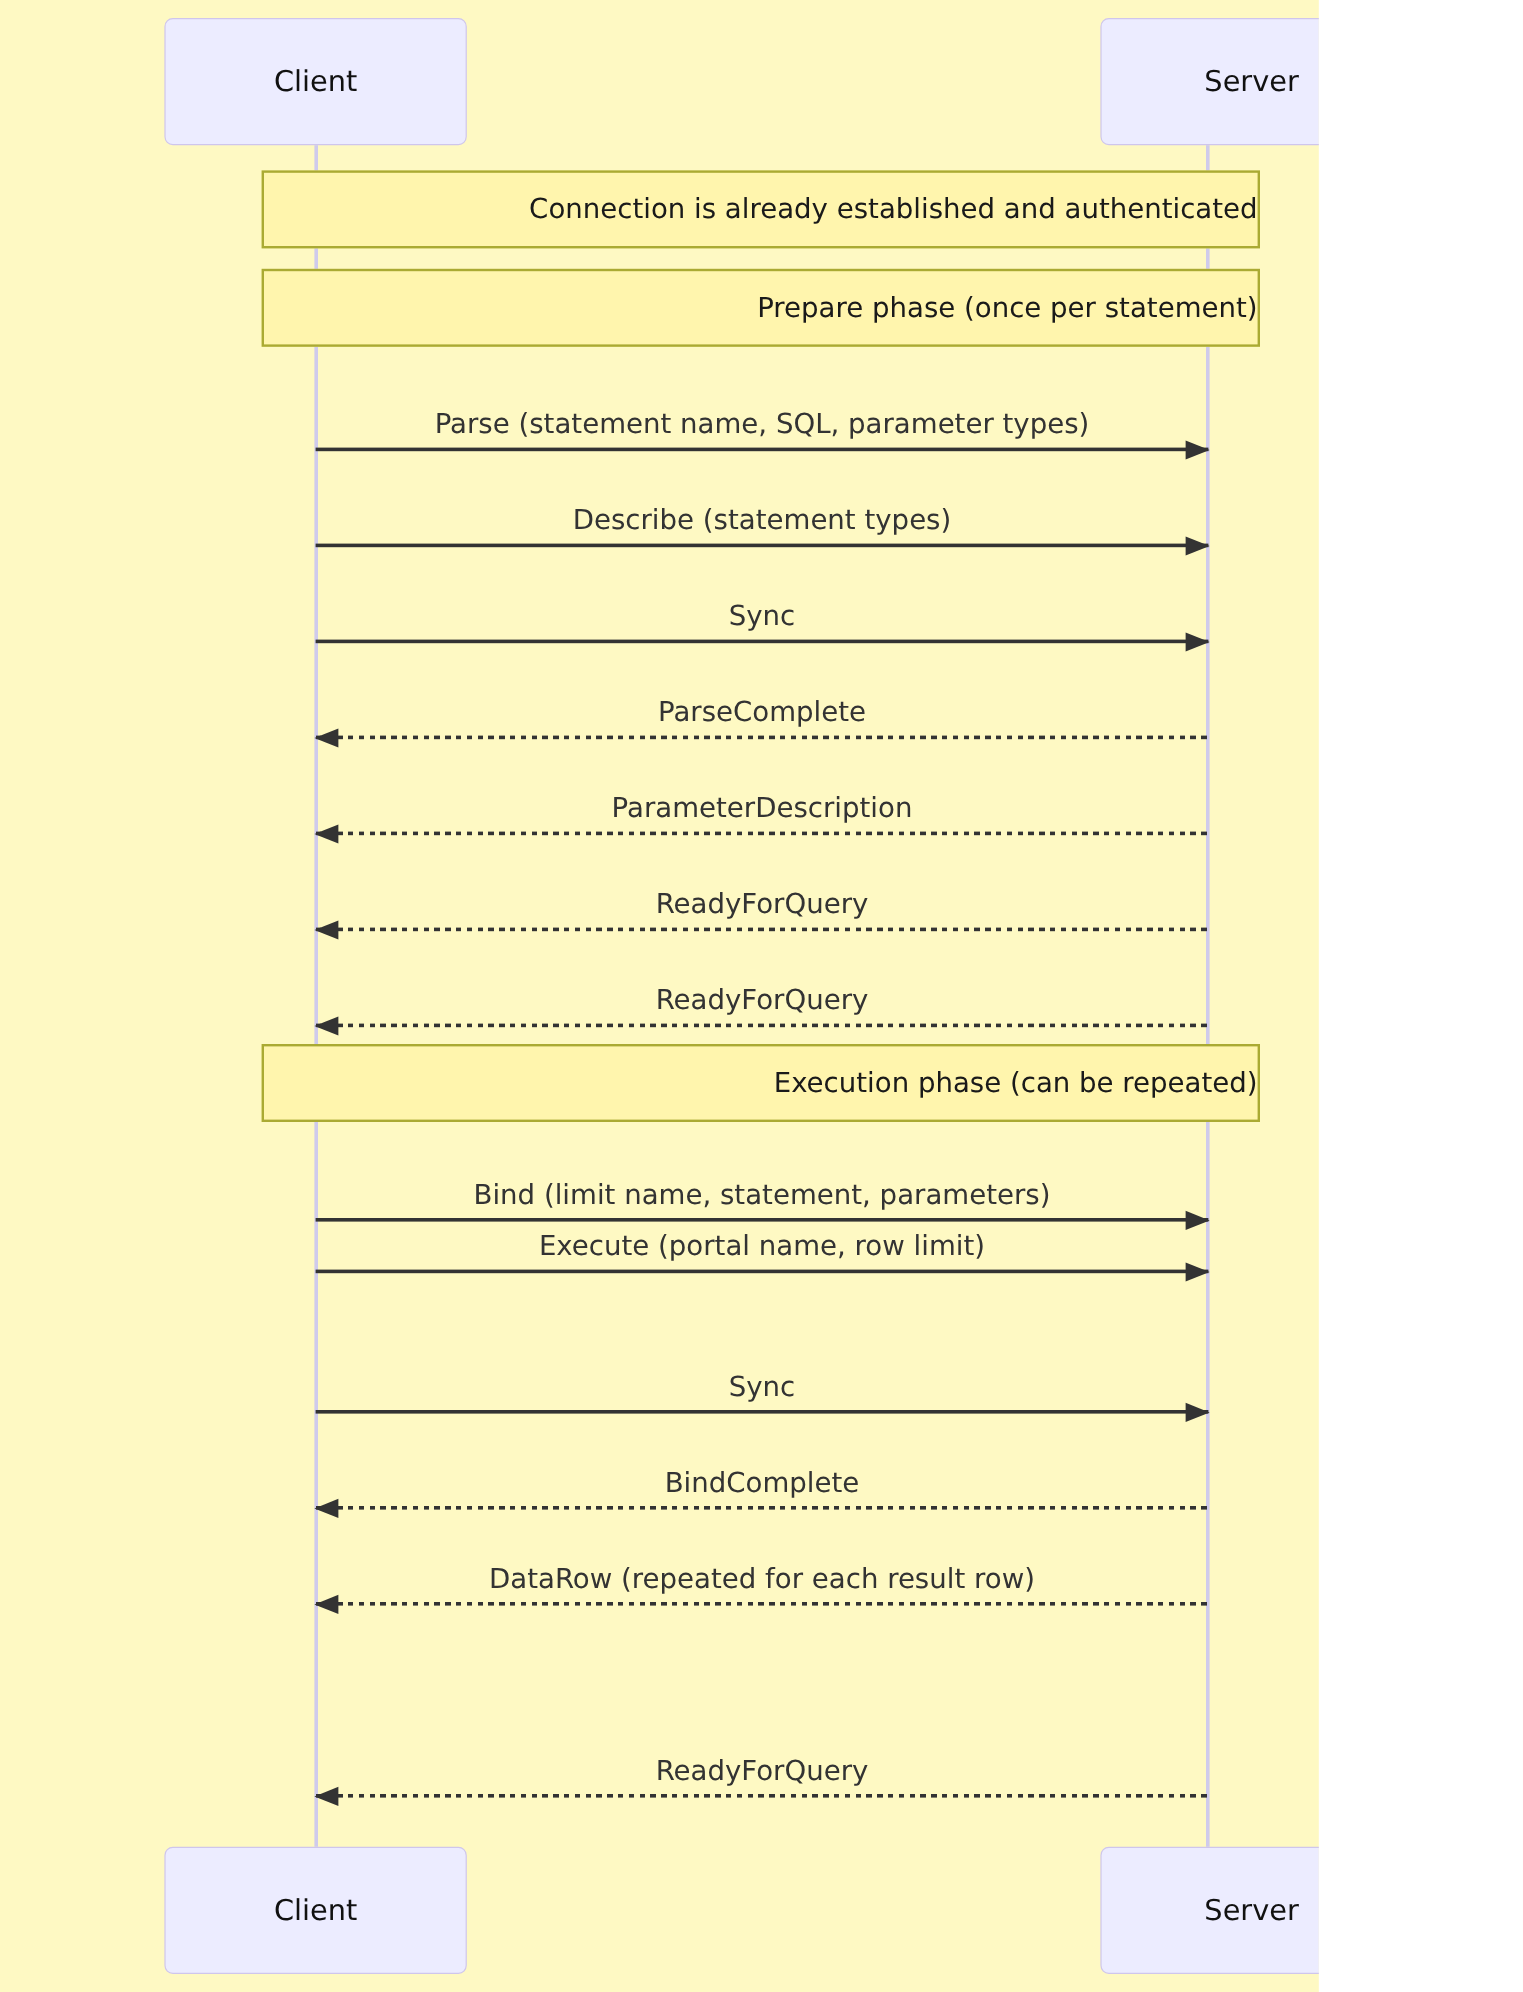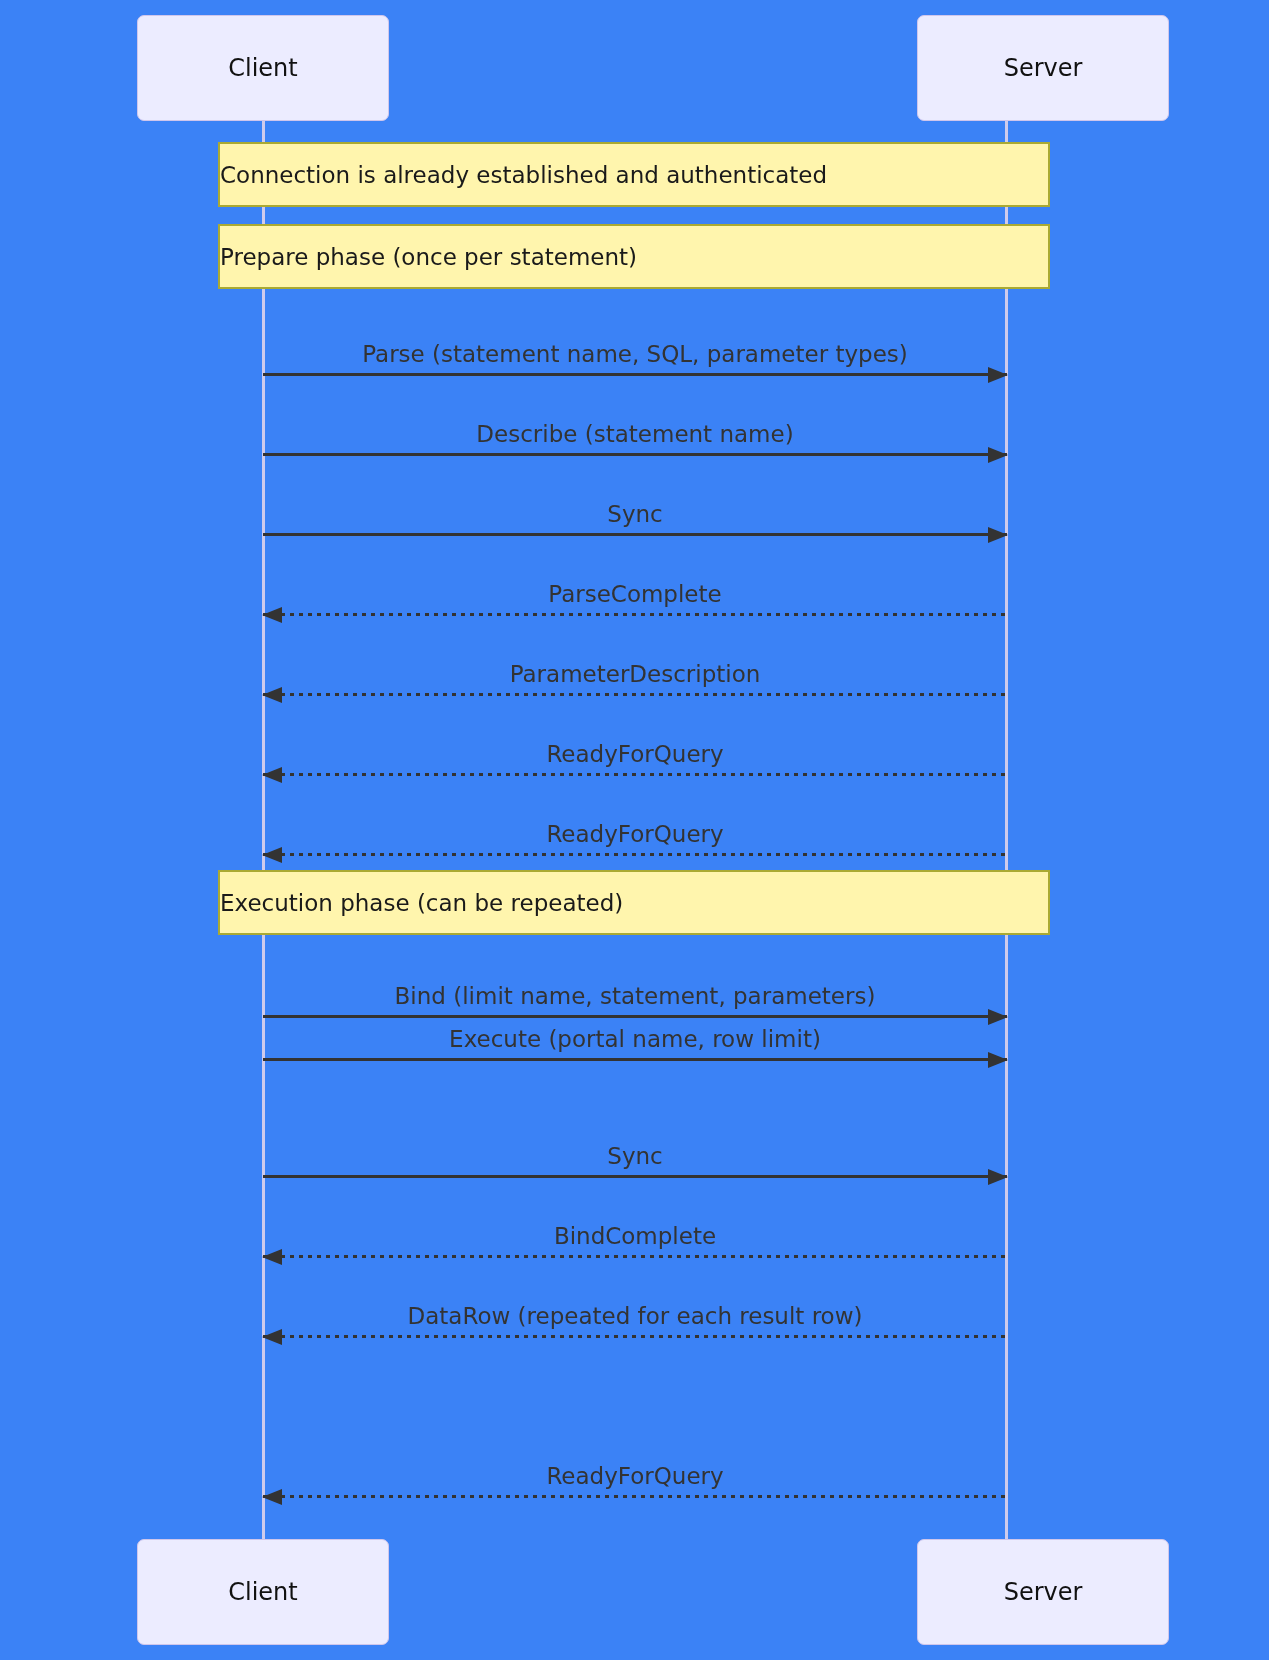--- a/index.html
+++ b/index.html
@@ -1,20 +1,20 @@
 <!DOCTYPE html>
 <html><head>
 <meta charset="utf-8">
 <style>
   html, body { margin: 0; padding: 0; background: #ffffff; }
   .diagram {
     position: relative;
-    width: 1269px;
+    width: 1099px;
     height: 1660px;
-    background: #3b82f6;
+    background: #fef9c3;
     font-family: "DejaVu Sans", "Liberation Sans", sans-serif;
     overflow: hidden;
   }
 
   
   .lifeline {
     position: absolute;
     top: 121px;
     height: 1418px;
     width: 3px;
@@ -46,21 +46,21 @@
   
   .note {
     position: absolute;
     left: 218px;
     width: 832px;
     height: 65px;
     background: #FFF5AD;
     border: 2px solid #AAAA33;
     display: flex;
     align-items: center;
-    justify-content: flex-start;
+    justify-content: flex-end;
     font-size: 23px;
     color: #1a1a1a;
     box-sizing: border-box;
   }
 
   
   .msg {
     position: absolute;
     left: 263px;
     width: 744px;
@@ -124,21 +124,21 @@
     <span>Prepare phase (once per statement)</span>
   </div>
 
   <div class="msg" style="top:339px">
     <div class="msg-label">Parse (statement name, SQL, parameter types)</div>
     <div class="msg-line solid">
         <span class="head right"></span>
       </div>
   </div>
   <div class="msg" style="top:419px">
-    <div class="msg-label">Describe (statement name)</div>
+    <div class="msg-label">Describe (statement types)</div>
     <div class="msg-line solid">
         <span class="head right"></span>
       </div>
   </div>
   <div class="msg" style="top:499px">
     <div class="msg-label">Sync</div>
     <div class="msg-line solid">
         <span class="head right"></span>
       </div>
   </div>

